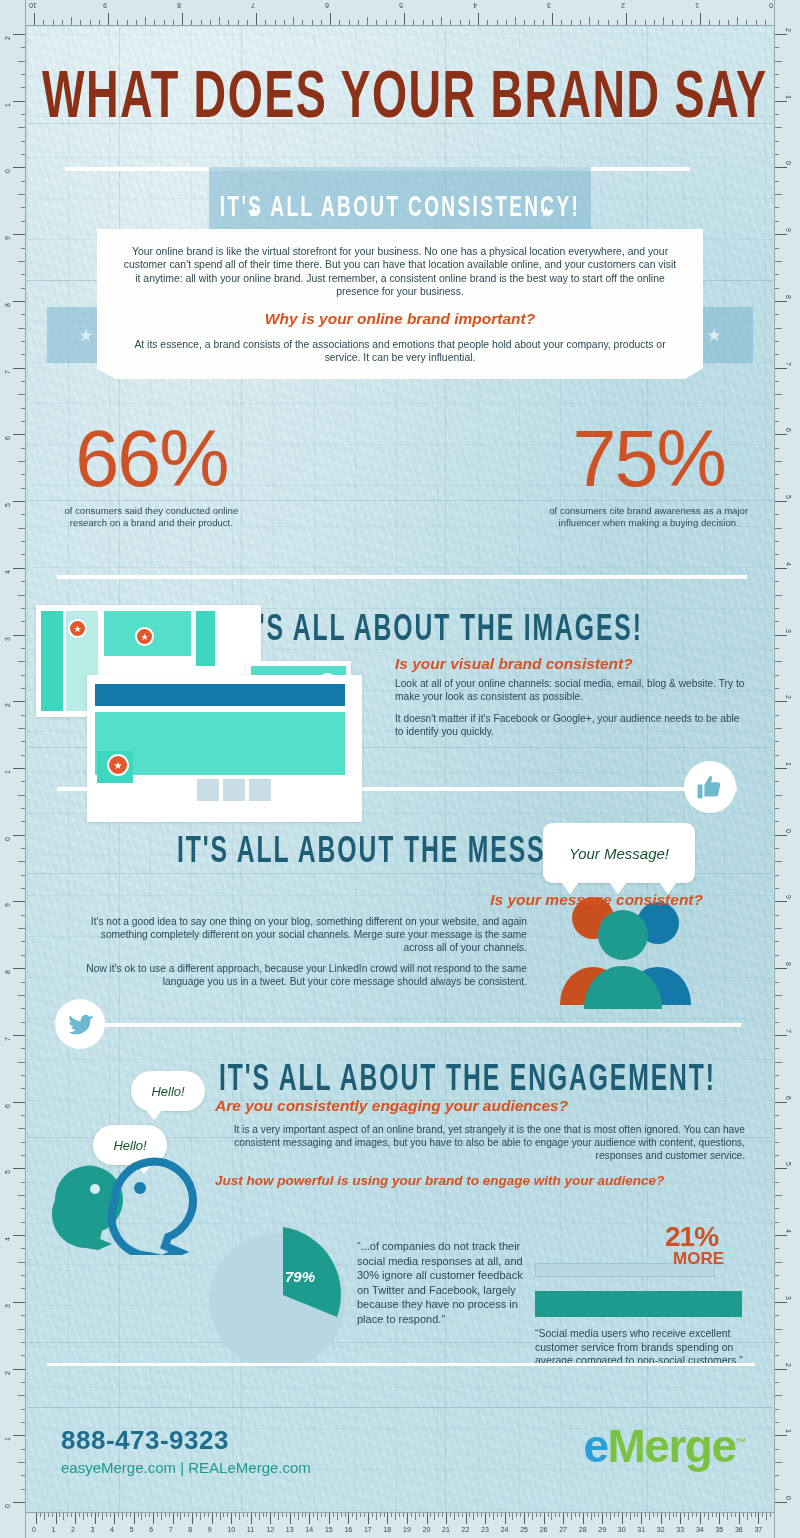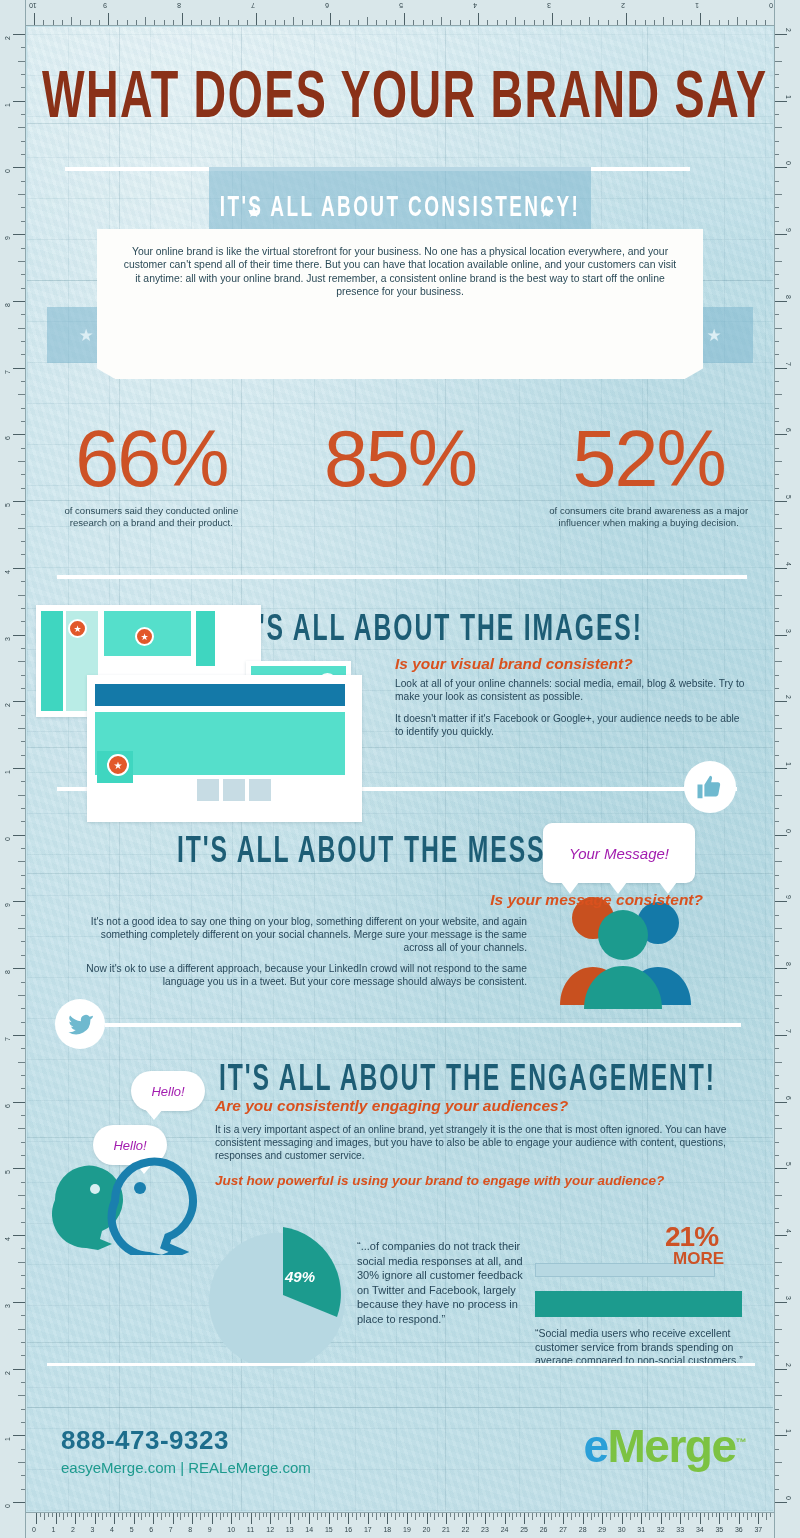--- a/index.html
+++ b/index.html
@@ -176,21 +176,21 @@
     position:absolute; border-radius:50%; background:#e2582a;
     display:flex; align-items:center; justify-content:center;
     color:#fff; border:2.5px solid #fff;
   }
 
   
   .bub {
     position:absolute; background:#fff; border-radius:9px;
     box-shadow:0 1px 3px rgba(50,90,105,0.2);
     display:flex; align-items:center; justify-content:center;
-    color:#a21caf; font-style:italic;
+    color:#14532d; font-style:italic;
     font-family:"Liberation Sans","DejaVu Sans",sans-serif;
   }
   .bub .tail {
     position:absolute; bottom:-11px; width:0; height:0;
     border-left: 9px solid transparent; border-right: 9px solid transparent;
     border-top: 12px solid #fff;
   }
 
   .circ-icon {
     position:absolute; border-radius:50%; background:#fff;
@@ -256,32 +256,33 @@
 
       <div class="flag l">
         <span>★</span>
       </div>
       <div class="flag r">
         <span>★</span>
       </div>
 
       <div class="card">
         <p>Your online brand is like the virtual storefront for your business. No one has a physical location everywhere, and your customer can't spend all of their time there. But you can have that location available online, and your customers can visit it anytime: all with your online brand. Just remember, a consistent online brand is the best way to start off the online presence for your business.</p>
+        <h3>Why is your online brand important?</h3>
+        <p>At its essence, a brand consists of the associations and emotions that people hold about your company, products or service. It can be very influential.</p>
       </div>
 
       <div class="stats">
         <div class="stat">
           <div class="pct">66%</div>
           <div class="cap">of consumers said they conducted online research on a brand and their product.</div>
         </div>
         <div class="stat">
-          <div class="pct">85%</div>
         </div>
         <div class="stat">
-          <div class="pct">52%</div>
+          <div class="pct">75%</div>
           <div class="cap">of consumers cite brand awareness as a major influencer when making a buying decision.</div>
         </div>
       </div>
 
       <div class="wrule" style="left:30px; top:548px; width:690px;"></div>
 
       <div class="sec-h" style="left:206px; top:578px;">IT'S ALL ABOUT THE IMAGES!</div>
 
       <div class="shot" style="left:9px; top:578px; width:225px; height:112px;">
         <div class="teal" style="position:absolute;left:5px;  top:6px;  width:22px;height:100px;"></div>
@@ -379,29 +380,29 @@
       <div style="position:absolute; left:10px; top:1118px; width:180px; height:110px;">
         <svg width="180" height="110" viewBox="0 0 180 110" aria-hidden="true">
           <path d="M18 55a34 34 0 1 1 47 31l-2 8 12 5-14 6-12-2A34 34 0 0 1 18 55z" fill="#1c9b8e"></path>
           <circle cx="58" cy="44" r="5" fill="#d7eff1"></circle>
           <path d="M78 56a39 39 0 1 1 53 36l-3 9 14 6-17 7-13-3A39 39 0 0 1 78 56z" fill="none" stroke="#1a7fae" stroke-width="8"></path>
           <circle cx="103" cy="43" r="6" fill="#1a7fae"></circle>
         </svg>
       </div>
 
       <div class="sub-h" style="left:188px; top:1070px;">Are you consistently engaging your audiences?</div>
-      <div class="body-t" style="left:188px; top:1096px; width:530px;">It is a very important aspect of an online brand, yet strangely it is the one that is most often ignored. You can have consistent messaging and images, but you have to also be able to engage your audience with content, questions, responses and customer service.</div>
+      <div class="body-t" style="left:188px; top:1096px; width:530px;text-align:right;">It is a very important aspect of an online brand, yet strangely it is the one that is most often ignored. You can have consistent messaging and images, but you have to also be able to engage your audience with content, questions, responses and customer service.</div>
       <div class="sub-h" style="left:188px; top:1146px; font-size:13.5px;">Just how powerful is using your brand to engage with your audience?</div>
 
       <div style="position:absolute; left:174px; top:1192px; width:152px; height:152px;">
         <svg width="152" height="152" viewBox="0 0 152 152" aria-hidden="true">
           <circle cx="76" cy="82" r="68" fill="#b7d8e2"></circle>
           <path d="M82 76 L82 8 A68 68 0 0 1 136 98 Z" fill="#1c9b8e"></path>
         </svg>
-        <div style="position:absolute; left:84px; top:49px; color:#fff; font-size:15px; font-style:italic; font-weight:bold; font-family:'Liberation Sans',sans-serif;">49%</div>
+        <div style="position:absolute; left:84px; top:49px; color:#fff; font-size:15px; font-style:italic; font-weight:bold; font-family:'Liberation Sans',sans-serif;">79%</div>
       </div>
       <div class="body-t" style="left:330px; top:1212px; width:170px; font-size:11px; line-height:14.5px;">“...of companies do not track their social media responses at all, and 30% ignore all customer feedback on Twitter and Facebook, largely because they have no process in place to respond.”</div>
 
       <div style="position:absolute; left:508px; top:1236px; width:180px; height:14px; background:#b7d8e2; border:1px solid #9dc4d2;"></div>
       <div style="position:absolute; left:508px; top:1264px; width:207px; height:26px; background:#1c9b8e;"></div>
       <div style="position:absolute; left:638px; top:1194px; font-size:28px; color:#cd5226; font-weight:bold; font-family:'Liberation Sans',sans-serif; letter-spacing:-1px;">21%</div>
       <div style="position:absolute; left:646px; top:1222px; font-size:17px; color:#cd5226; font-weight:bold; font-family:'Liberation Sans',sans-serif;">MORE</div>
       <div class="body-t" style="left:508px; top:1300px; width:212px; font-size:10.5px; line-height:13.5px;">“Social media users who receive excellent customer service from brands spending on average compared to non-social customers.”</div>
 
       <div class="wrule" style="left:20px; top:1336px; width:708px; height:3px;"></div>

